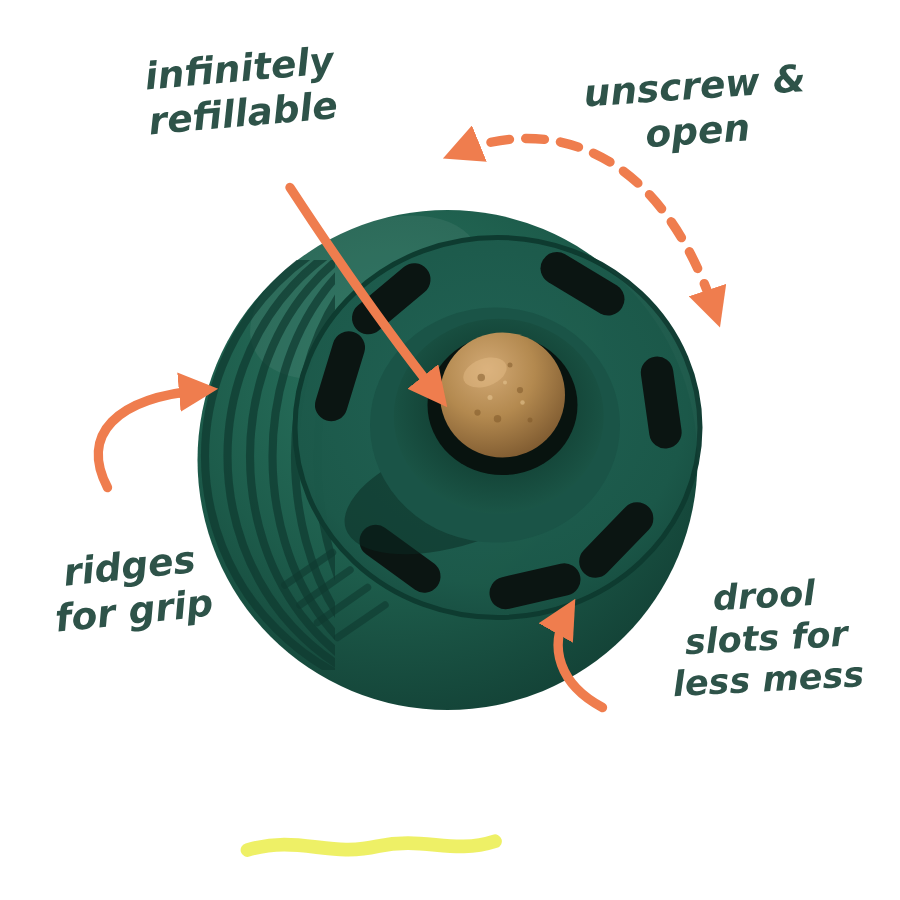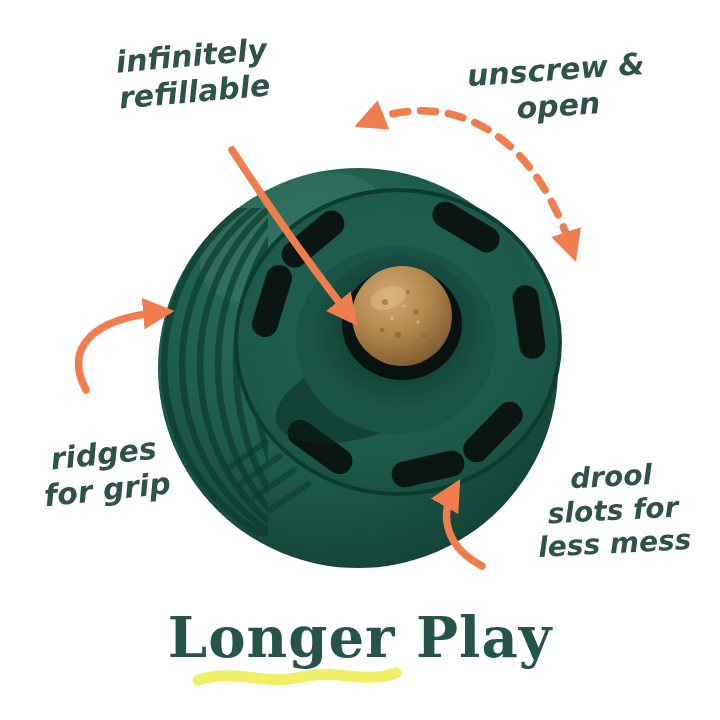--- a/index.html
+++ b/index.html
@@ -129,15 +129,14 @@
   <div class="note note-refillable">infinitely
 refillable</div>
   <div class="note note-unscrew">unscrew &amp;
 open</div>
   <div class="note note-ridges">ridges
 for grip</div>
   <div class="note note-drool">drool
 slots for
 less mess</div>
 
-  <div class="headline">Longer Play</div>
 
 </div>
 
 </body></html>

